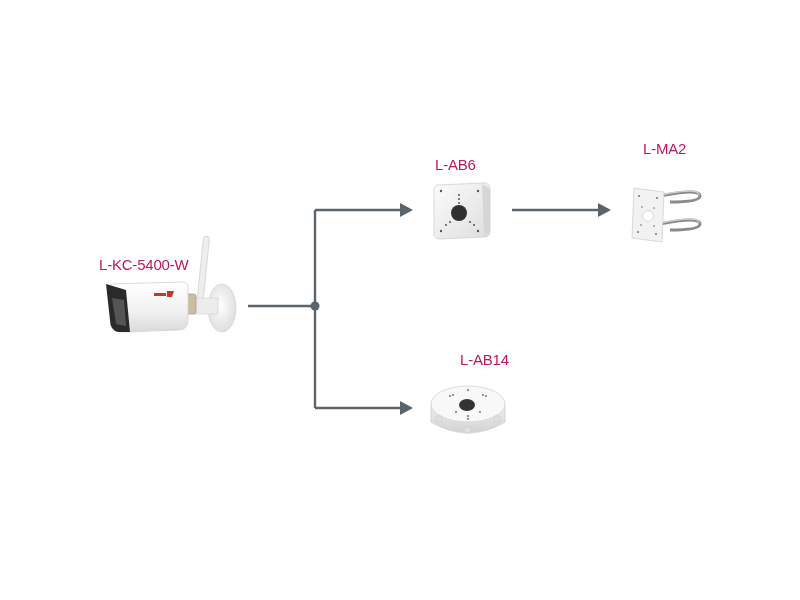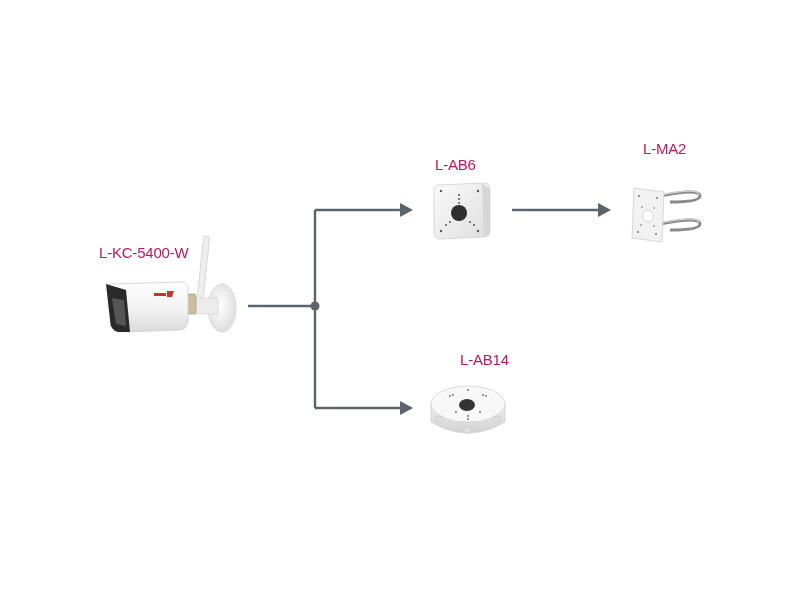--- a/index.html
+++ b/index.html
@@ -22,21 +22,21 @@
     <line x1="512" y1="210" x2="600" y2="210"></line>
   </g>
   <g fill="#5b646b">
     <circle cx="315" cy="306" r="4.5"></circle>
     <polygon points="400,203 413,210 400,217"></polygon>
     <polygon points="400,401 413,408 400,415"></polygon>
     <polygon points="598,203 611,210 598,217"></polygon>
   </g>
 </svg>
 
-<div class="label" style="left:99px;top:244px;">L-KC-5400-W</div>
+<div class="label" style="left:99px;top:256px;">L-KC-5400-W</div>
 <div class="device" style="left:104px;top:232px;">
   <svg width="140" height="110" viewBox="0 0 140 110">
     <defs>
       <linearGradient id="camBody" x1="0" y1="0" x2="0" y2="1">
         <stop offset="0" stop-color="#ffffff"></stop>
         <stop offset="0.6" stop-color="#f1f1f1"></stop>
         <stop offset="1" stop-color="#d9d9d9"></stop>
       </linearGradient>
       <radialGradient id="mountGrad" cx="0.45" cy="0.45" r="0.6">
         <stop offset="0" stop-color="#ffffff"></stop>

